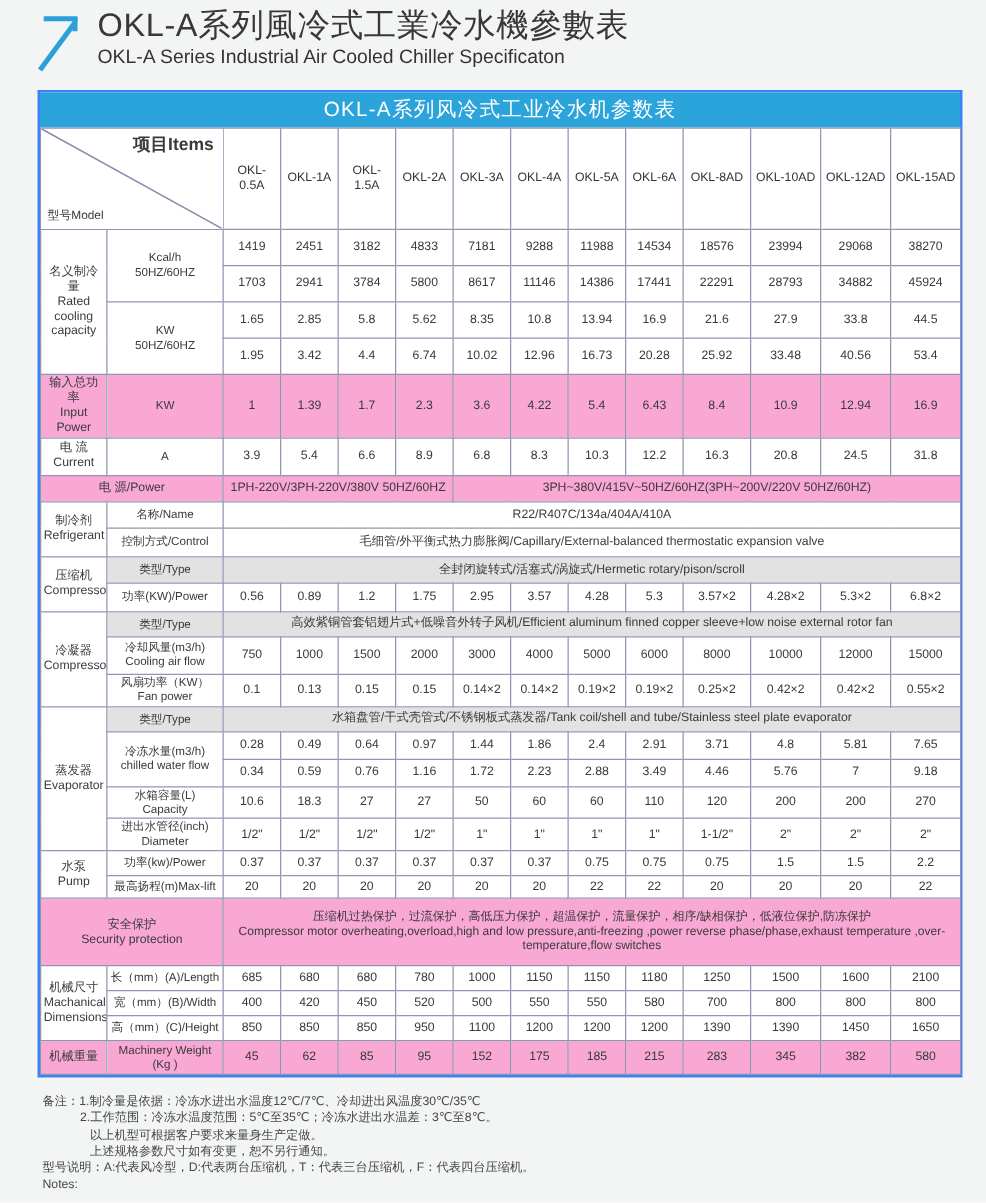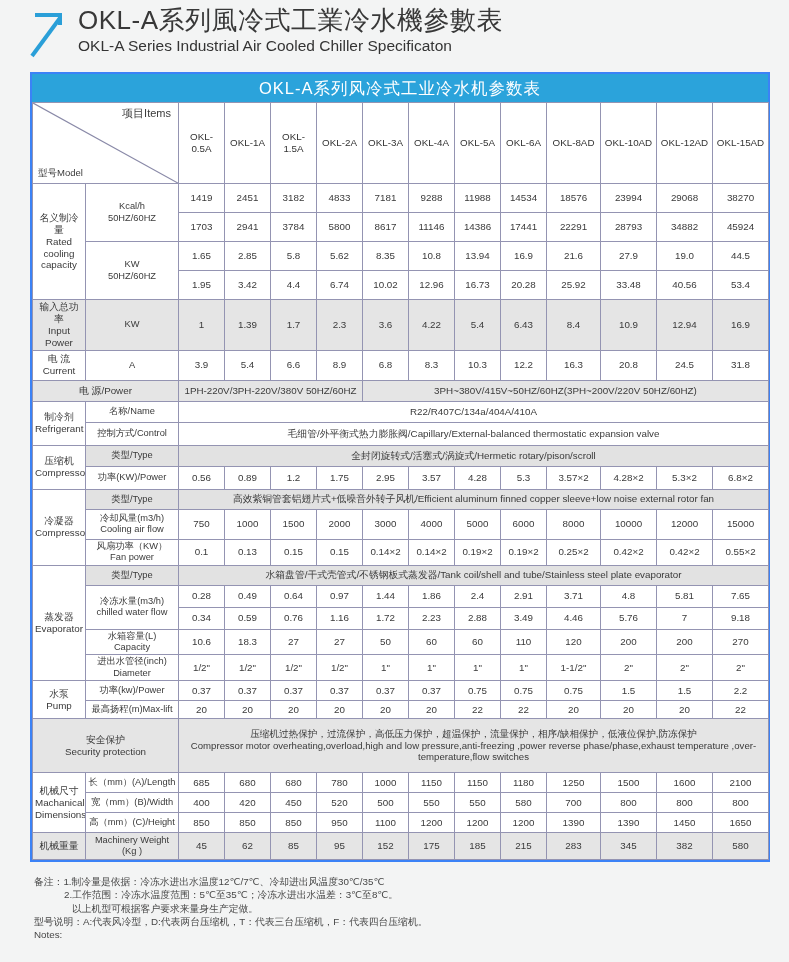--- a/index.html
+++ b/index.html
@@ -34,28 +34,28 @@
     text-align:center;vertical-align:middle;
     padding:1px 2px;background:#fff;
     white-space:pre-line;line-height:1.22;
     font-weight:normal;overflow:hidden;
   }
   thead tr{height:27px;}
   th.mh{background:#d8d8d8;font-size:9.8px;color:#333;}
   th.corner{background:#d8d8d8;position:relative;padding:0;}
   .corner svg.diag{position:absolute;left:0;top:0;width:100%;height:100%;}
   .corner-model{position:absolute;left:5px;bottom:4px;font-size:9.5px;}
-  .corner-items{position:absolute;right:7px;top:4px;font-size:11px;}
+  .corner-items{position:absolute;right:7px;top:4px;font-size:14px;font-weight:bold;}
   td.val{font-size:9.8px;}
   td.cat{font-size:9.8px;}
   td.item{font-size:9.3px;}
   td.sec{
     text-align:left;font-size:9.6px;padding:2px 6px;line-height:1.5;
   }
-  tr.gray td{background:#e5e5e5;}
+  tr.gray td{background:#f9a8d4;}
   td.g{background:#e2e2e2 !important;}
   
   .notes{margin:13px 0 0 34px;font-size:9.8px;color:#474747;}
   .note-line{line-height:13.2px;white-space:nowrap;}
 </style>
 </head>
 <body>
 
 <div class="page-header">
   <svg class="logo" viewBox="0 0 44 52">
@@ -152,21 +152,21 @@
           <td class="val">1.65</td>
           <td class="val">2.85</td>
           <td class="val">5.8</td>
           <td class="val">5.62</td>
           <td class="val">8.35</td>
           <td class="val">10.8</td>
           <td class="val">13.94</td>
           <td class="val">16.9</td>
           <td class="val">21.6</td>
           <td class="val">27.9</td>
-          <td class="val">19.0</td>
+          <td class="val">33.8</td>
           <td class="val">44.5</td>
         </tr>
         <tr style="height: 29px;">
           <td class="val">1.95</td>
           <td class="val">3.42</td>
           <td class="val">4.4</td>
           <td class="val">6.74</td>
           <td class="val">10.02</td>
           <td class="val">12.96</td>
           <td class="val">16.73</td>
@@ -456,15 +456,16 @@
           <td class="val">580</td>
         </tr>
       </tbody>
   </table>
 </div>
 
 <div class="notes">
     <div class="note-line" style="padding-left: 0px;">备注：1.制冷量是依据：冷冻水进出水温度12℃/7℃、冷却进出风温度30℃/35℃</div>
     <div class="note-line" style="padding-left: 30px;">2.工作范围：冷冻水温度范围：5℃至35℃；冷冻水进出水温差：3℃至8℃。</div>
     <div class="note-line" style="padding-left: 38px;">以上机型可根据客户要求来量身生产定做。</div>
+    <div class="note-line" style="padding-left: 38px;">上述规格参数尺寸如有变更，恕不另行通知。</div>
     <div class="note-line" style="padding-left: 0px;">型号说明：A:代表风冷型，D:代表两台压缩机，T：代表三台压缩机，F：代表四台压缩机。</div>
     <div class="note-line" style="padding-left: 0px;">Notes:</div>
   </div>
 
 </body></html>

